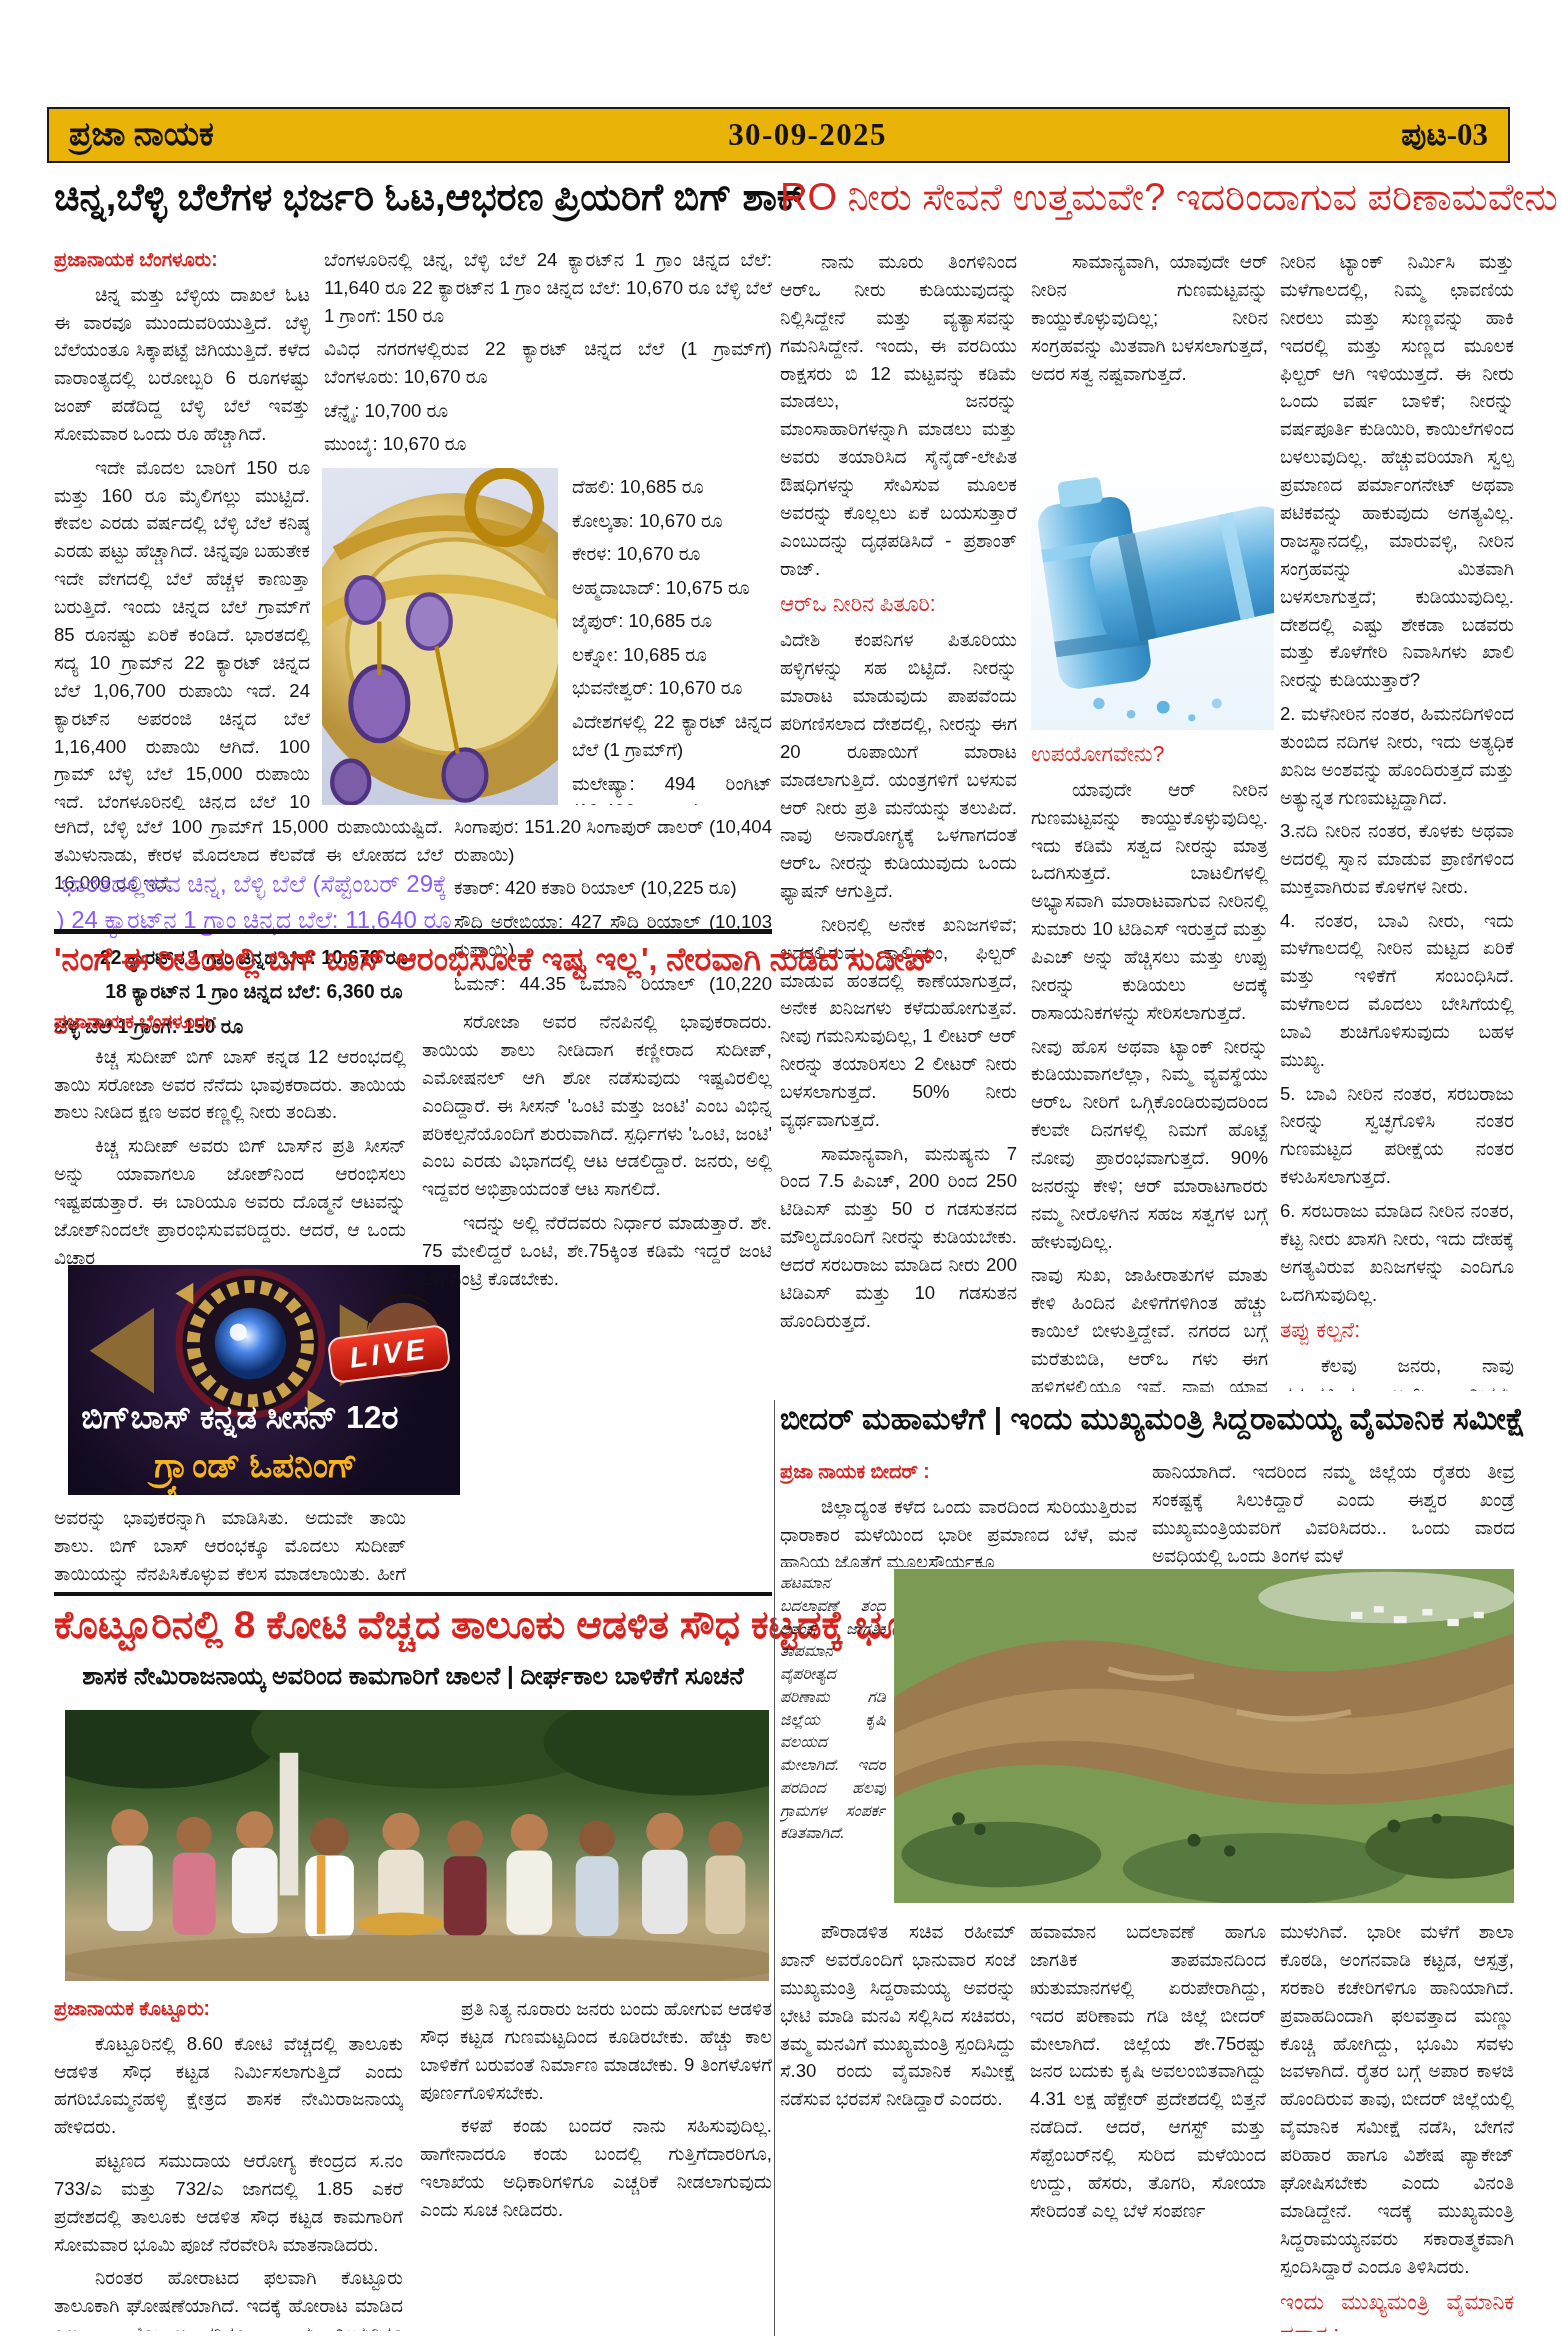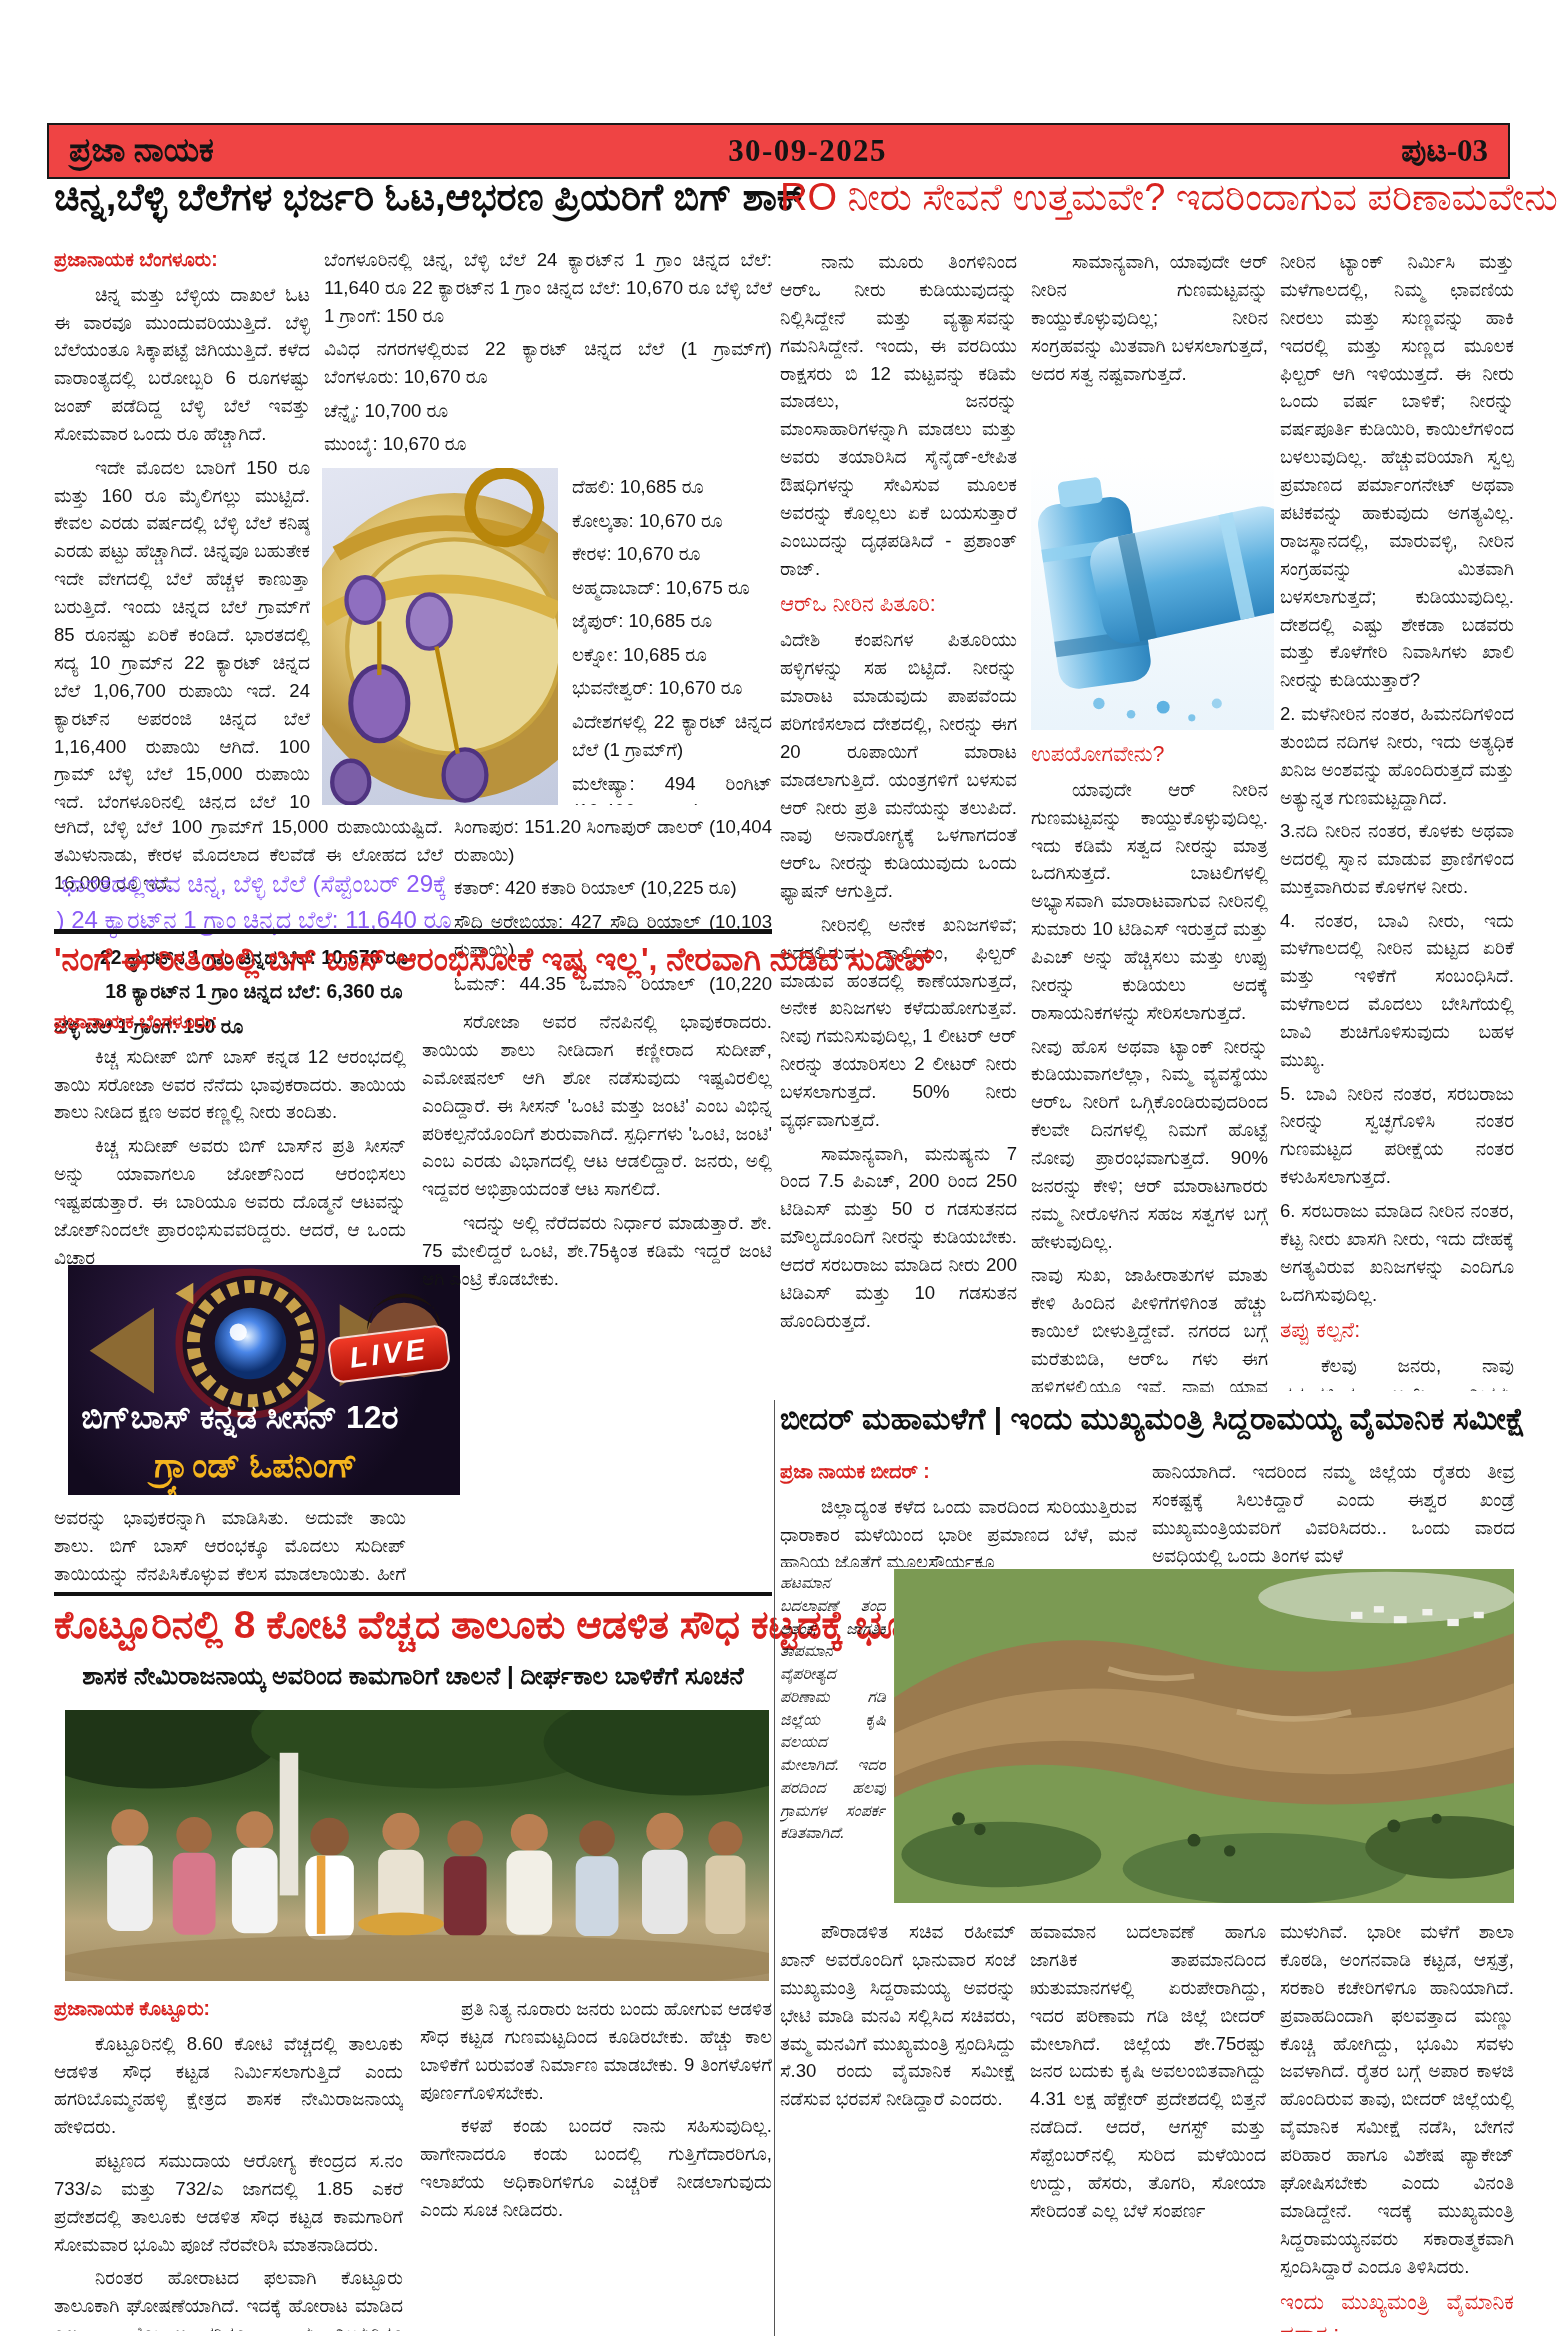--- a/index.html
+++ b/index.html
@@ -1,22 +1,22 @@
 <!DOCTYPE html>
 <html style="font-size:11.4px"><head>
 <meta charset="utf-8">
 <style>
   html,body{margin:0;padding:0;}
   body{width:1561px;height:2342px;position:relative;background:#ffffff;
        font-family:"Liberation Sans","DejaVu Sans",sans-serif;color:#141414;}
   .abs{position:absolute;}
   
-  .masthead{left:47px;top:107px;width:1463px;height:56px;background:#ef4444;
+  .masthead{left:47px;top:107px;width:1463px;height:56px;background:#eab308;
             border:2.1px solid #1a1a1a;display:flex;align-items:center;justify-content:space-between;
-            padding:0 20px;box-sizing:border-box;margin-top:16px;}
+            padding:0 20px;box-sizing:border-box;}
   .mast-title{font-family:"Liberation Serif","DejaVu Serif",serif;font-weight:bold;font-size:33px;}
   .mast-date{font-family:"Liberation Serif","DejaVu Serif",serif;font-weight:bold;font-size:31px;letter-spacing:1.4px;}
   .mast-page{font-family:"Liberation Serif","DejaVu Serif",serif;font-weight:bold;font-size:31px;}
   
   .hl-black{font-weight:bold;color:#0f0f0f;font-size:38px;line-height:1.1;white-space:nowrap;}
   .hl-red{font-weight:normal;color:#d8231f;font-size:38px;line-height:1.1;white-space:nowrap;}
   .hl-red2{font-weight:bold;color:#d8231f;font-size:32px;line-height:1.1;white-space:nowrap;}
   .hl-center{font-weight:bold;color:#d8231f;font-size:39px;text-align:center;white-space:nowrap;}
   .subhead-black{font-weight:bold;color:#111;font-size:24px;text-align:center;}
   .hl-bidar{font-weight:bold;color:#111;font-size:30px;white-space:nowrap;}

